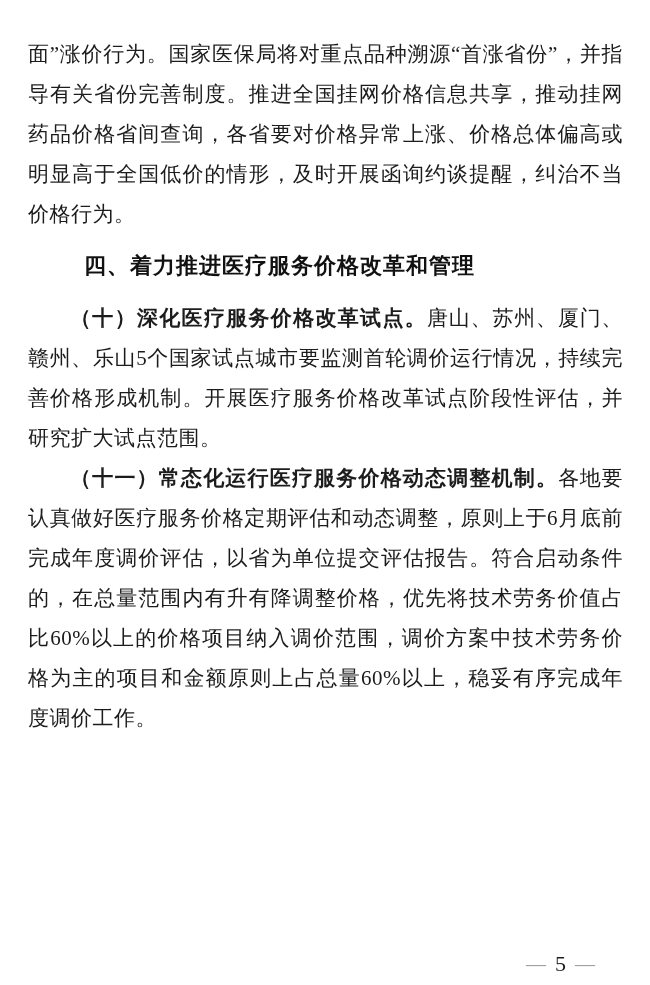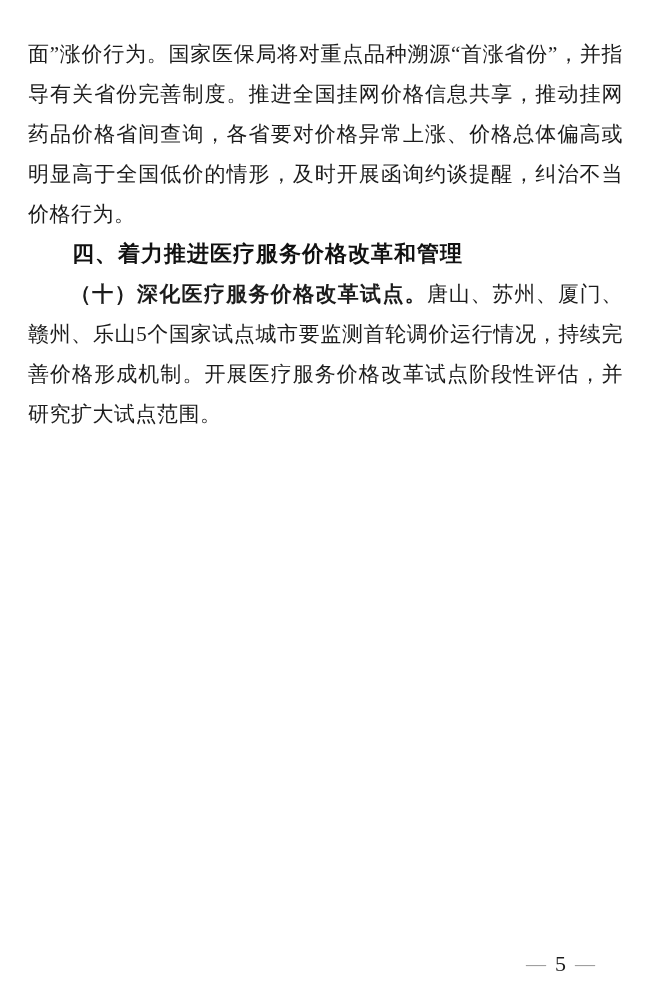--- a/index.html
+++ b/index.html
@@ -31,21 +31,21 @@
     margin: 0;
     text-align: justify;
     text-justify: inter-character;
     letter-spacing: 0.5px;
   }
   .para.indent {
     text-indent: 2em;
     font-family: Liberation Serif, serif;
   }
   .section-heading {
-    margin: 0;
+    margin: 12px;
     font-family: "Liberation Sans", "DejaVu Sans", sans-serif;
     font-weight: 700;
     font-size: 22px;
     line-height: 40px;
     text-indent: 2em;
     letter-spacing: 1px;
     color: #111111;
   }
   .lead {
     font-weight: 700;
@@ -73,17 +73,18 @@
 <body>
 
 <div class="page">
 
   <p class="para">面”涨价行为。国家医保局将对重点品种溯源“首涨省份”，并指导有关省份完善制度。推进全国挂网价格信息共享，推动挂网药品价格省间查询，各省要对价格异常上涨、价格总体偏高或明显高于全国低价的情形，及时开展函询约谈提醒，纠治不当价格行为。</p>
 
   <h2 class="section-heading">四、着力推进医疗服务价格改革和管理</h2>
 
   <p class="para indent"><span class="lead">（十）深化医疗服务价格改革试点。</span><span>唐山、苏州、厦门、赣州、乐山5个国家试点城市要监测首轮调价运行情况，持续完善价格形成机制。开展医疗服务价格改革试点阶段性评估，并研究扩大试点范围。</span></p>
 
+  <p class="para indent"><span class="lead">（十一）常态化运行医疗服务价格动态调整机制。</span><span>各地要认真做好医疗服务价格定期评估和动态调整，原则上于6月底前完成年度调价评估，以省为单位提交评估报告。符合启动条件的，在总量范围内有升有降调整价格，优先将技术劳务价值占比60%以上的价格项目纳入调价范围，调价方案中技术劳务价格为主的项目和金额原则上占总量60%以上，稳妥有序完成年度调价工作。</span></p>
 
 
   <div class="footer"><span class="dash">—</span><span class="num">5</span><span class="dash">—</span></div>
 
 </div>
 
 </body></html>

